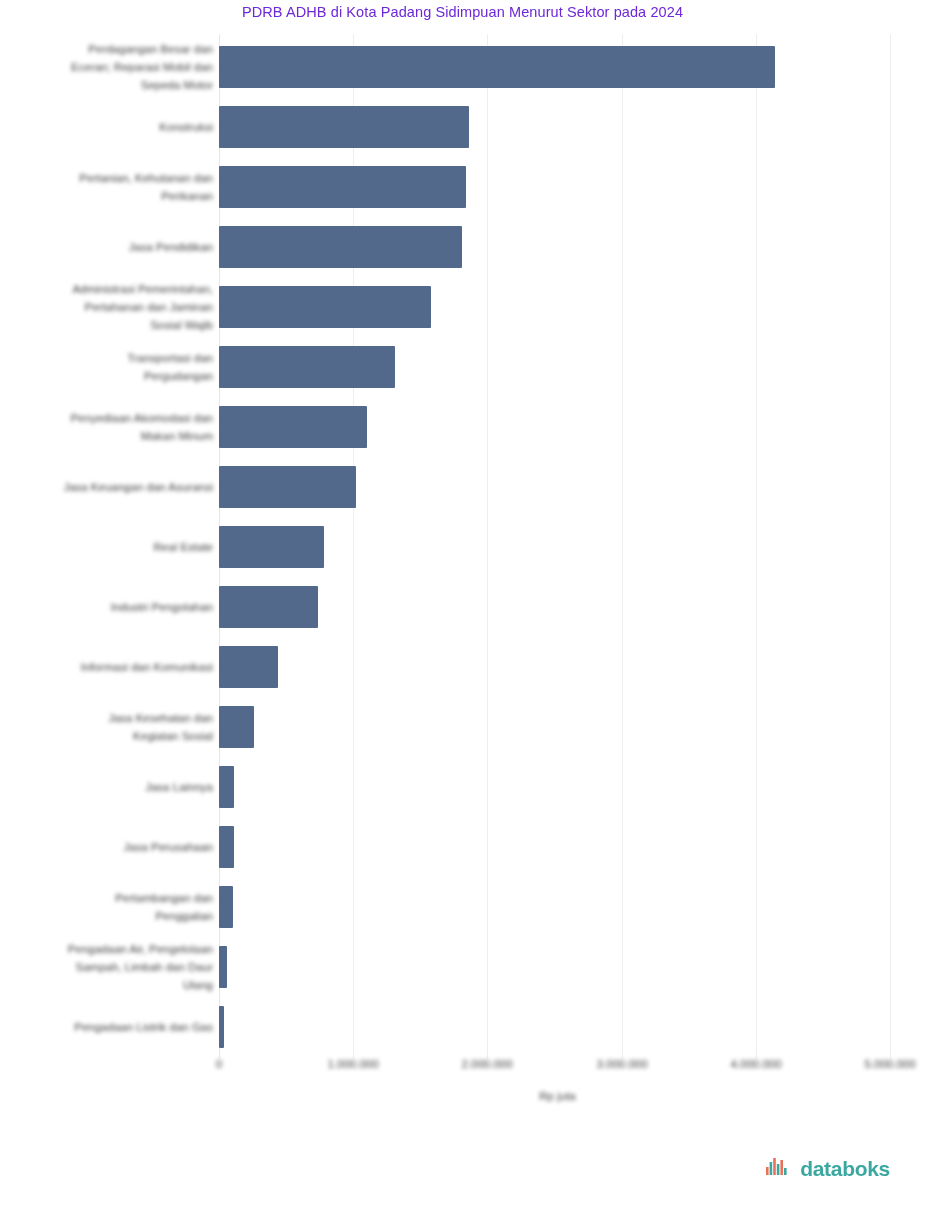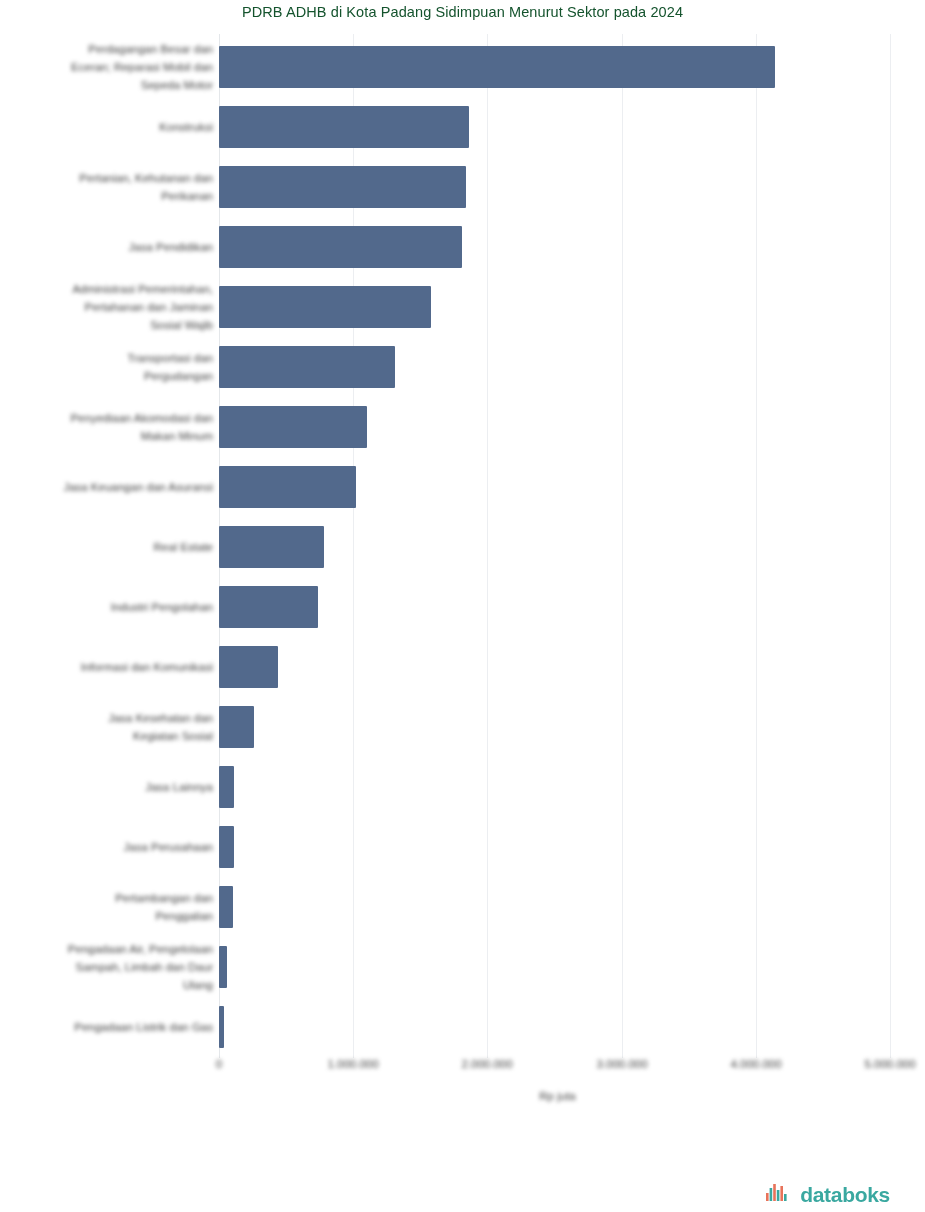--- a/index.html
+++ b/index.html
@@ -16,21 +16,21 @@
   }
 
   
   .chart-title {
     position: absolute;
     left: 0;
     top: 0;
     width: 925px;
     text-align: center;
     font-size: 14.5px;
-    color: #14532d;
+    color: #6d28d9;
     line-height: 20px;
     padding-top: 2px;
     letter-spacing: .1px;
   }
 
   
   #plot {
     position: absolute;
     left: 0;
     top: 34px;
@@ -125,21 +125,21 @@
   }
   .xtitle-inner {
     display: inline-block;
     margin-left: 190px;
   }
 
   
   .logo {
     position: absolute;
     right: 35px;
-    bottom: 6px;
+    bottom: 32px;
     display: flex;
     align-items: center;
     gap: 13px;
   }
   .logo-mark {
     display: block;
     width: 21px;
     height: 22px;
   }
   .logo-text {

